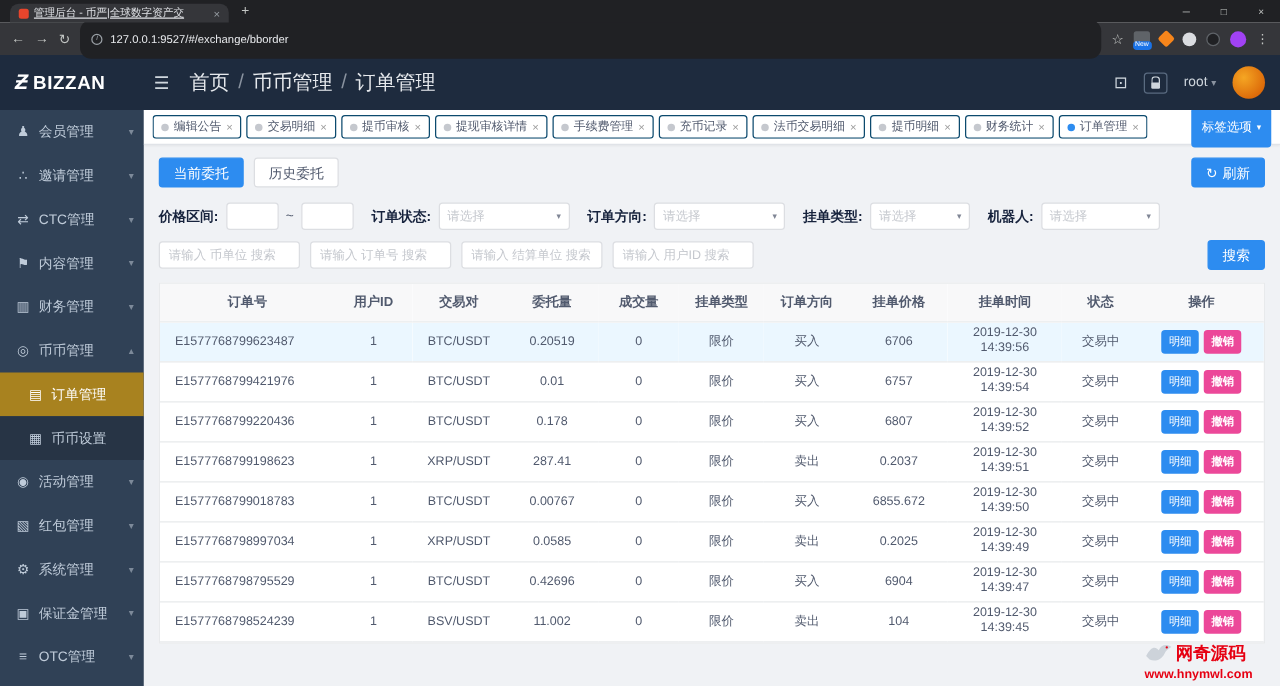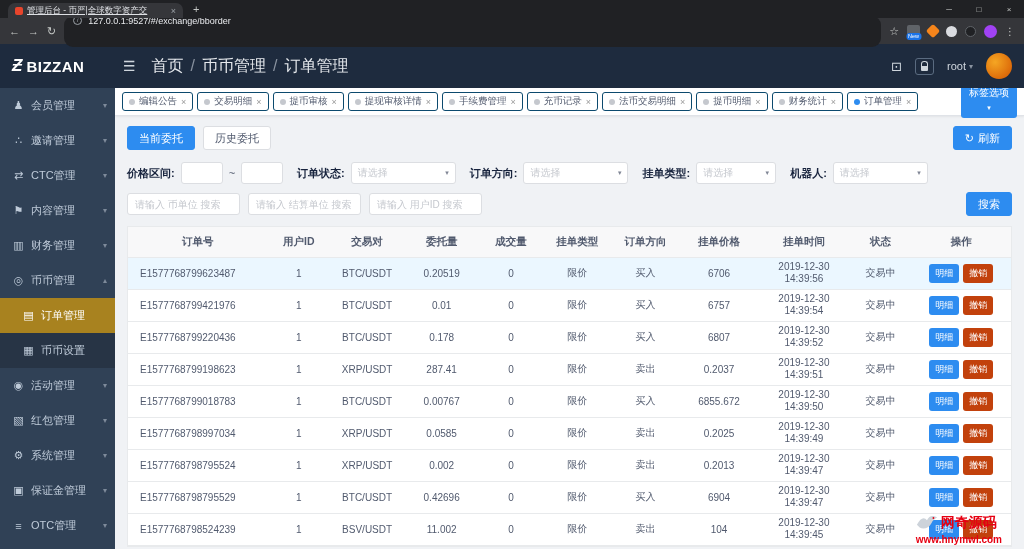--- a/index.html
+++ b/index.html
@@ -12,21 +12,21 @@
     display:flex; align-items:center; gap:4px; padding:0 7px; color:#dfe1e5; font-size:8.5px; }
   .favicon { width:8px; height:8px; border-radius:2px; background:#e8452c; flex-shrink:0; }
   .tab-title { flex:1; overflow:hidden; white-space:nowrap;text-decoration:underline; }
   .tab-close { color:#9aa0a6; font-size:9px; }
   .new-tab-btn { color:#c4c7c5; font-size:11px; margin-left:10px; align-self:center; }
   .win-controls { position:absolute; right:0; top:0; height:18px; display:flex; }
   .win-btn { width:30px; display:flex; align-items:center; justify-content:center; color:#c4c7c5; font-size:8px; }
 
   .browser-toolbar { height:26px; background:#35363a; display:flex; align-items:center; padding:0 9px; gap:8px; }
   .nav-icon { color:#c4c7c5; font-size:11px; }
-  .omnibox { flex:1; height:31px; background:#202124; border-radius:9px; display:flex; 
+  .omnibox { flex:1; height:31px; background:#202124; border-radius:9px; display:flex; align-items:center;
     gap:6px; padding:0 9px; color:#e8eaed; font-size:9px; }
   .info-circle { width:9px; height:9px; border:1px solid #9aa0a6; border-radius:50%; color:#9aa0a6;
     font-size:6px; font-style:italic; display:flex; align-items:center; justify-content:center; flex-shrink:0; }
   .url-text { white-space:nowrap; overflow:hidden; }
   .right-icons { display:flex; align-items:center; gap:8px; }
   .star-icon { color:#c4c7c5; font-size:11px; }
   .ext-new { position:relative; width:13px; height:12px; background:#5f6368; border-radius:2px; }
   .new-badge { position:absolute; left:50%; bottom:-3px; transform:translateX(-50%); background:#1a73e8;
     color:#fff; font-size:5.5px; line-height:7px; padding:0 2px; border-radius:3px; white-space:nowrap; }
   .metamask { width:10px; height:10px; background:#f6851b; border-radius:2px; transform:rotate(45deg); }
@@ -69,21 +69,21 @@
   .main { flex:1; display:flex; flex-direction:column; position:relative; overflow:hidden; }
   .tagbar { height:28px; background:#fff; border-bottom:1px solid #e0e3e8;
     box-shadow:0 1px 2px rgba(0,0,0,.06); display:flex; align-items:center; padding:0 7px; gap:5px; }
   .tag-list { display:flex; align-items:center; gap:4px; overflow:hidden; }
   .tag { height:19px; background:#fff; border:1px solid #0c4a6e; border-radius:3px; display:flex;
     align-items:center; gap:4px; padding:0 6px; font-size:9.5px; color:#515a6e; white-space:nowrap; cursor:pointer; }
   .tag-dot { width:6px; height:6px; border-radius:50%; background:#c5c8ce; }
   .tag-dot.blue { background:#2d8cf0; }
   .tag-close { font-size:9px; color:#999; }
   .tag-options-btn { margin-left:auto; flex-shrink:0; background:#2d8cf0; color:#fff; border:none;
-    height:32px; padding:0 8px; border-radius:3px; font-size:10px; display:flex; align-items:center; gap:4px; cursor:pointer;flex-direction:column; }
+    height:32px; padding:0 8px; border-radius:3px; font-size:10px; display:flex; align-items:center; gap:4px; cursor:pointer; }
   .btn-caret { font-size:7px; }
 
   .content { flex:1; padding:10px 12px; overflow:hidden; }
   .btn-row { display:flex; gap:8px; margin-bottom:12px; }
   .btn { font-size:11px; height:24px; padding:0 11px; border-radius:3px; border:1px solid transparent;
     display:inline-flex; align-items:center; gap:4px; cursor:pointer; }
   .btn-primary { background:#2d8cf0; border-color:#2d8cf0; color:#fff; }
   .btn-default { background:#fff; border-color:#dcdee2; color:#515a6e; }
   .btn-refresh { margin-left:auto; }
   .refresh-icon { font-size:11px; }
@@ -109,21 +109,21 @@
   table { width:100%; border-collapse:collapse; table-layout:fixed; }
   th { height:30px; background:#f8f8f9; font-size:10.5px; color:#515a6e; font-weight:bold;
     border-bottom:1px solid #e8eaec; padding:0 4px; text-align:center; white-space:nowrap; overflow:hidden; }
   td { height:32px; font-size:10px; color:#515a6e; border-bottom:1px solid #e8eaec; text-align:center;
     padding:0 4px; overflow:hidden; }
   td.order-no { text-align:left; padding-left:12px; white-space:nowrap; }
   td.time-cell { line-height:1.25; }
   tr.highlight td { background:#ebf7ff; }
   .mini-btn { font-size:9px; color:#fff; border:none; border-radius:3px; padding:3px 6px; margin:0 2px; cursor:pointer; white-space:nowrap; }
   .mini-detail { background:#2d8cf0;font-family:Liberation Mono, monospace; }
-  .mini-cancel { background:#c2410c; }
+  .mini-cancel { background:#ec4899;font-weight:bold; }
 
   .watermark { position:absolute; right:22px; bottom:4px; color:#e60012; text-align:center; pointer-events:none; }
   .wm-title-row { display:flex; align-items:center; gap:3px; font-size:14px; font-weight:bold; }
   .wm-url { font-size:10px; font-weight:bold; }
 </style>
 </head>
 <body>
 
 <div class="tab-strip">
   <div class="chrome-tab">
@@ -344,20 +344,21 @@
         </div>
         <span class="f-label">机器人:</span>
         <div class="f-select w95">
           <span>请选择</span>
           <span class="sel-caret">▾</span>
         </div>
       </div>
 
       <div class="search-row">
         <input class="s-input" placeholder="请输入 币单位 搜索" style="">
+        <input class="s-input" placeholder="请输入 订单号 搜索" style="">
         <input class="s-input" placeholder="请输入 结算单位 搜索" style="">
         <input class="s-input" placeholder="请输入 用户ID 搜索" style="">
         <button class="btn btn-primary btn-search">搜索</button>
       </div>
 
       <div class="table-wrap">
         <table>
           <colgroup>
             <col style="width:135px">
               <col style="width:60px">
@@ -459,33 +460,20 @@
                 <td>0.0585</td>
                 <td>0</td>
                 <td>限价</td>
                 <td>卖出</td>
                 <td>0.2025</td>
                 <td class="time-cell">2019-12-30 14:39:49</td>
                 <td>交易中</td>
                 <td class="actions-cell"><button class="mini-btn mini-detail">明细</button><button class="mini-btn mini-cancel">撤销</button></td>
               </tr>
               <tr>
-                <td class="order-no">E1577768798795524</td>
-                <td>1</td>
-                <td>XRP/USDT</td>
-                <td>0.002</td>
-                <td>0</td>
-                <td>限价</td>
-                <td>卖出</td>
-                <td>0.2013</td>
-                <td class="time-cell">2019-12-30 14:39:47</td>
-                <td>交易中</td>
-                <td class="actions-cell"><button class="mini-btn mini-detail">明细</button><button class="mini-btn mini-cancel">撤销</button></td>
-              </tr>
-              <tr>
                 <td class="order-no">E1577768798795529</td>
                 <td>1</td>
                 <td>BTC/USDT</td>
                 <td>0.42696</td>
                 <td>0</td>
                 <td>限价</td>
                 <td>买入</td>
                 <td>6904</td>
                 <td class="time-cell">2019-12-30 14:39:47</td>
                 <td>交易中</td>

